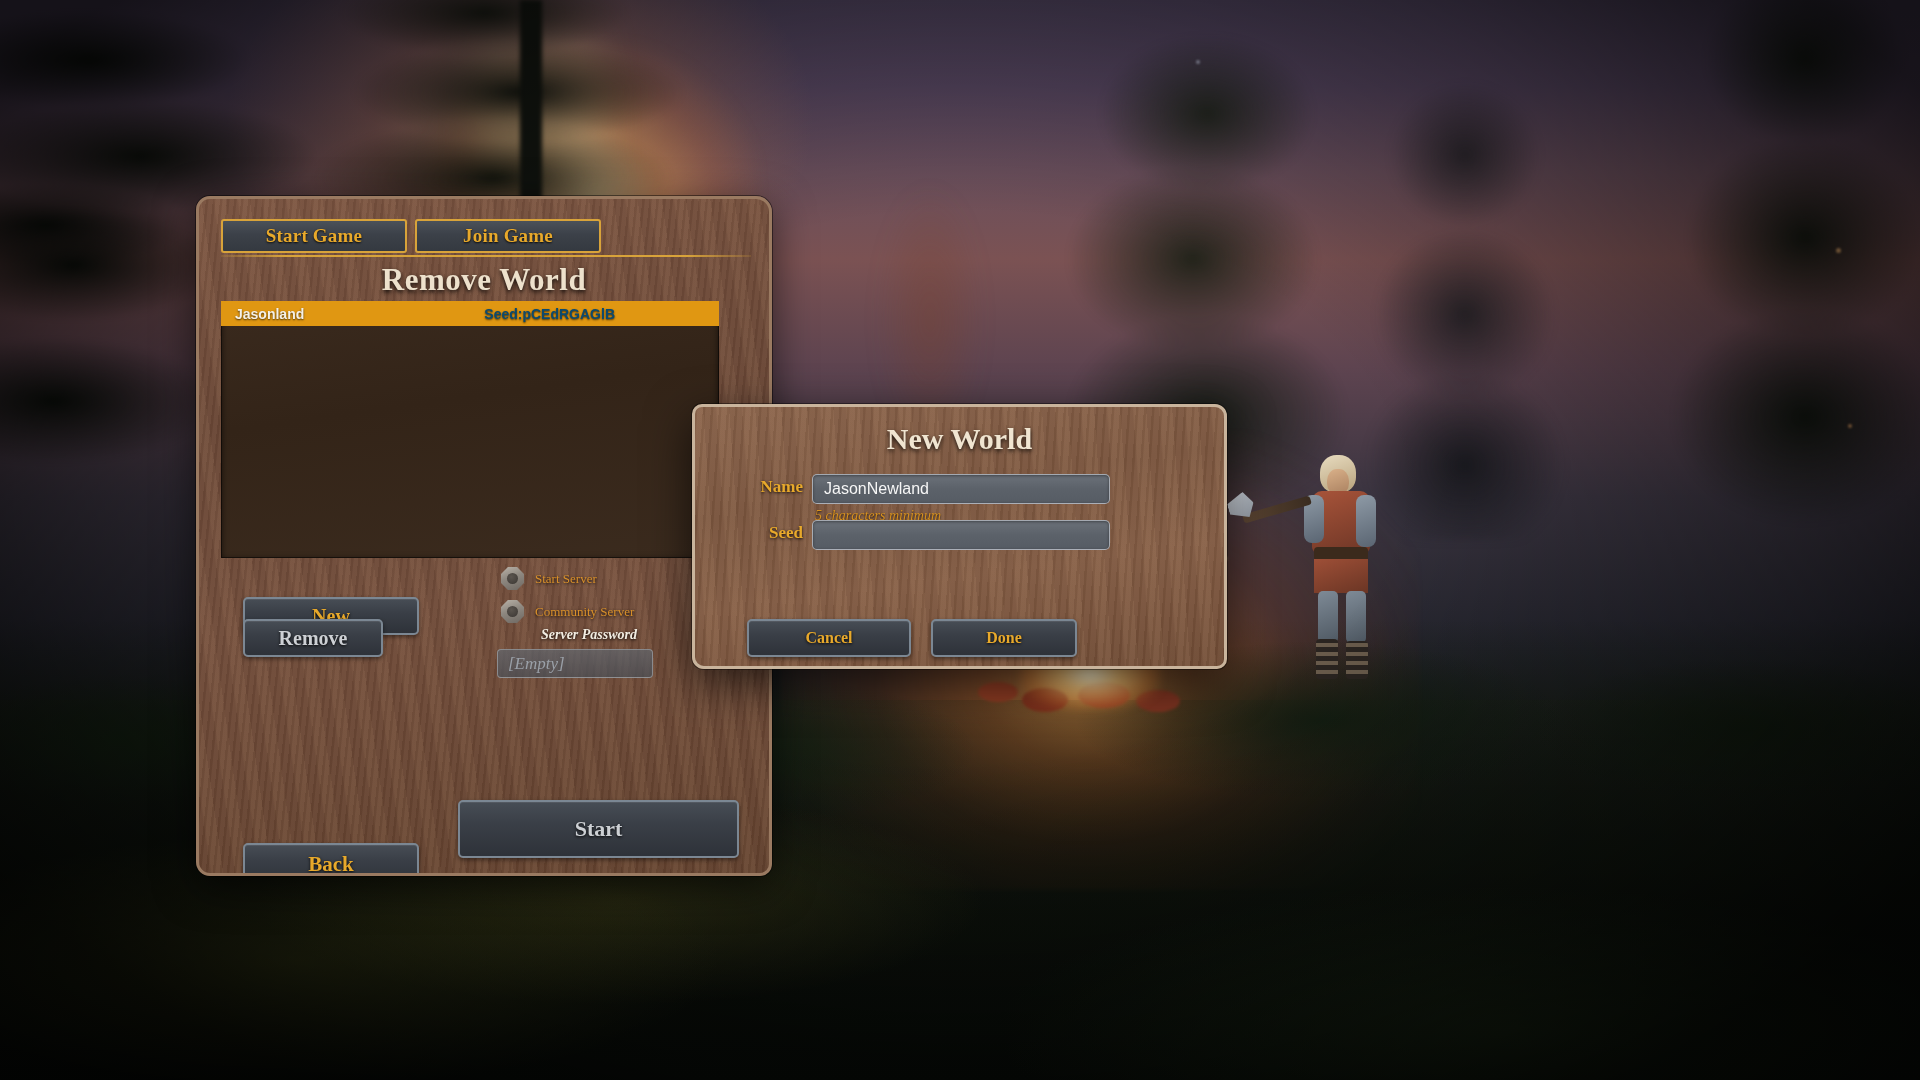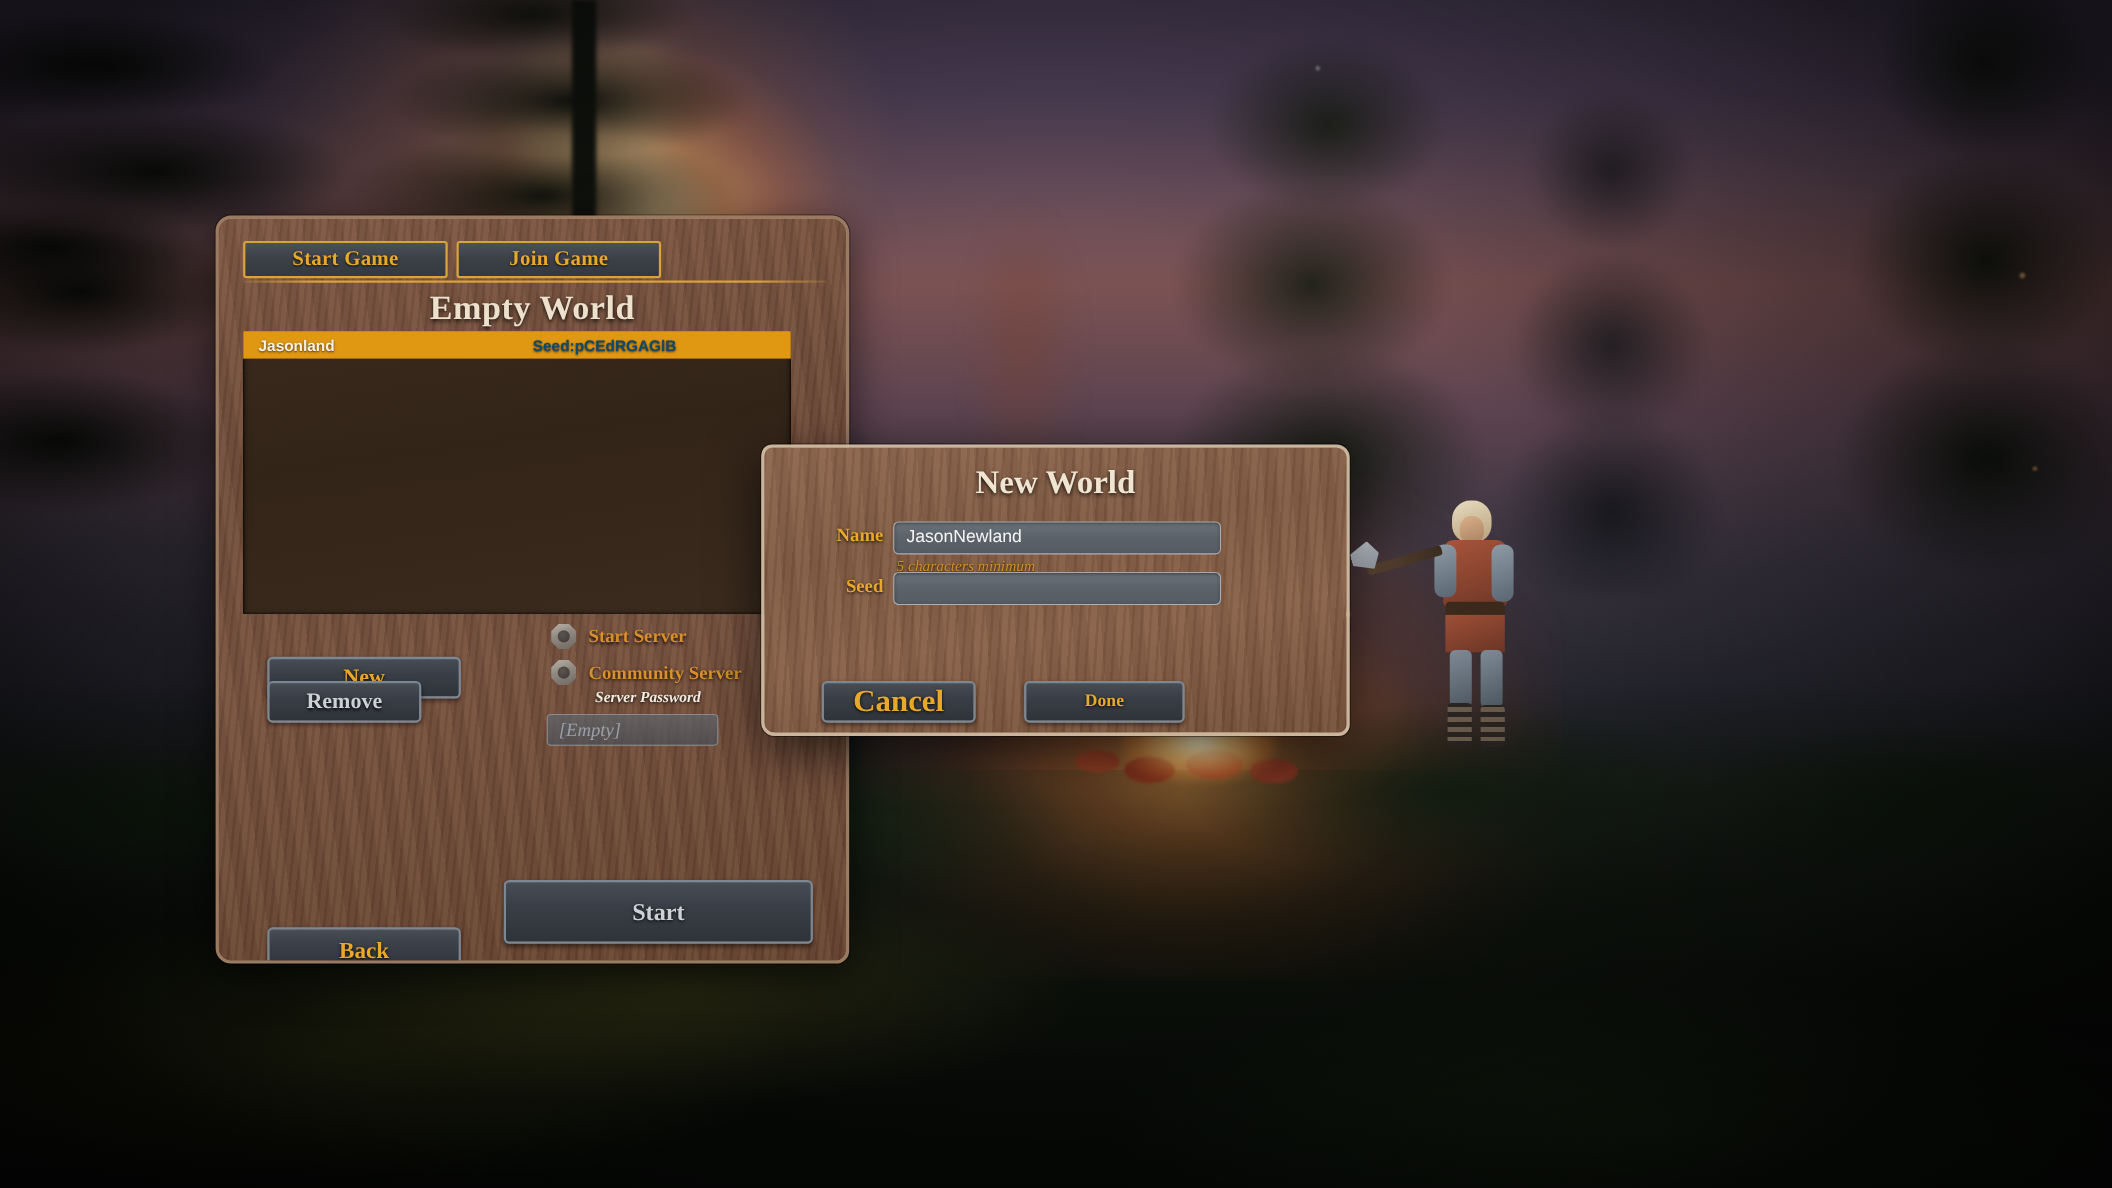--- a/index.html
+++ b/index.html
@@ -184,21 +184,21 @@
     clip-path:polygon(30% 0,70% 0,100% 30%,100% 70%,70% 100%,30% 100%,0 70%,0 30%);
     background:linear-gradient(160deg,#b9b2a8 0%, #8e8880 45%, #6e6862 100%);
     display:flex; align-items:center; justify-content:center;
     box-shadow:0 1px 3px rgba(0,0,0,0.6);
   }
   .octagon::after {
     content:""; width:11px; height:11px; border-radius:50%;
     background:radial-gradient(circle at 40% 35%, #5b554f, #3b3733);
   }
   .toggle-label {
-    color:#d9902a; font-size:17px; font-weight:bold;
+    color:#d9902a; font-size:13px; font-weight:normal;
     text-shadow:0 1px 3px rgba(0,0,0,0.9);
   }
 
   #server-password-label {
     position:absolute; left:302px; top:428px; width:176px; text-align:center;
     color:#f2ede2; font-size:14px; font-weight:bold; font-style:italic;
     text-shadow:0 1px 3px rgba(0,0,0,0.9);
   }
   #server-password-input {
     position:absolute; left:298px; top:450px; width:156px; height:29px;
@@ -240,21 +240,21 @@
     color:#f6f6f6; font-family:"Liberation Sans", sans-serif; font-size:16px;
     cursor:text;
   }
   #input-name { top:67px; }
   #input-seed { top:113px; }
   #name-hint {
     position:absolute; left:120px; top:101px;
     color:#d6901f; font-size:14px; font-style:italic;
     text-shadow:0 1px 2px rgba(0,0,0,0.8);
   }
-  #btn-cancel { left:-52px; top:186px; width:140px; height:38px; font-size:28px; }
+  #btn-cancel { left:-52px; top:186px; width:164px; height:38px; font-size:16px; }
   #btn-done   { left:131px; top:186px; width:146px; height:38px; font-size:16px; }
   #new-world-dialog .btn { position:absolute; }
   #btn-cancel { left:52px; }
   #btn-done   { left:236px; }
 </style>
 </head>
 <body>
 
 <div id="scene">
   <div class="sky"></div>
@@ -327,21 +327,21 @@
 </div>
 
 <div id="select-world-panel" class="wood">
 
   <div id="tabs">
     <div class="tab">Start Game</div>
     <div class="tab">Join Game</div>
   </div>
   <div id="tab-underline"></div>
 
-  <div id="panel-title">Empty World</div>
+  <div id="panel-title">Remove World</div>
 
   <div id="world-list">
     <div class="world-row selected">
       <span class="world-name">Jasonland</span>
       <span class="world-seed">Seed:pCEdRGAGlB</span>
     </div>
   </div>
 
   <div id="btn-new" class="btn gold">New</div>
   <div id="btn-remove" class="btn pale">Remove</div>

